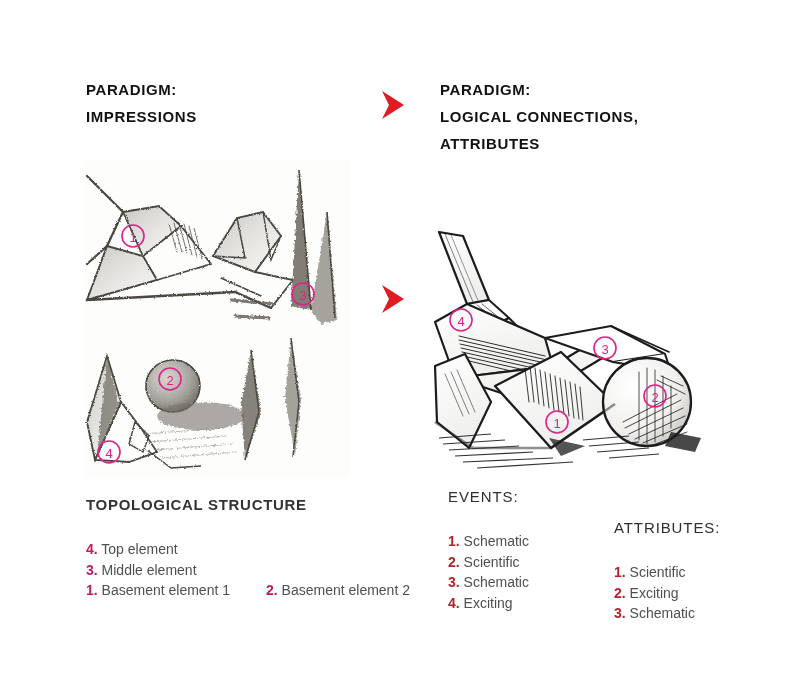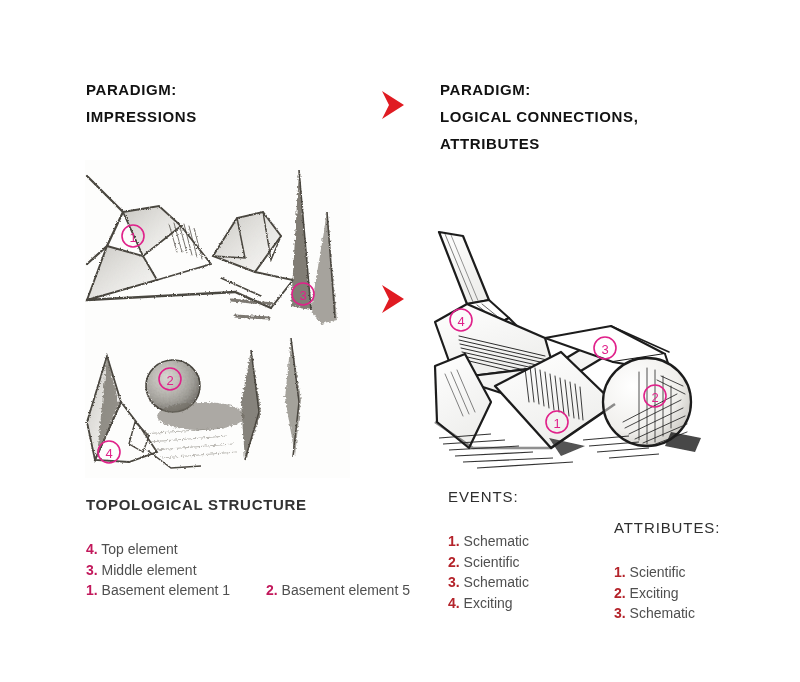--- a/index.html
+++ b/index.html
@@ -382,21 +382,21 @@
         <span class="item-label">Middle element</span>
       </li>
     </ul>
     <ul class="item-list inline-row">
       <li>
         <span class="item-num pink">1.</span>
         <span class="item-label">Basement element 1</span>
       </li>
       <li>
         <span class="item-num pink">2.</span>
-        <span class="item-label">Basement element 5</span>
+        <span class="item-label">Basement element 2</span>
       </li>
     </ul>
   </div>
 
   <div class="caption-block" id="caption-events">
     <div class="caption-heading light">EVENTS:</div>
     <ul class="item-list">
       <li>
         <span class="item-num red">1.</span>
         <span class="item-label">Schematic</span>

